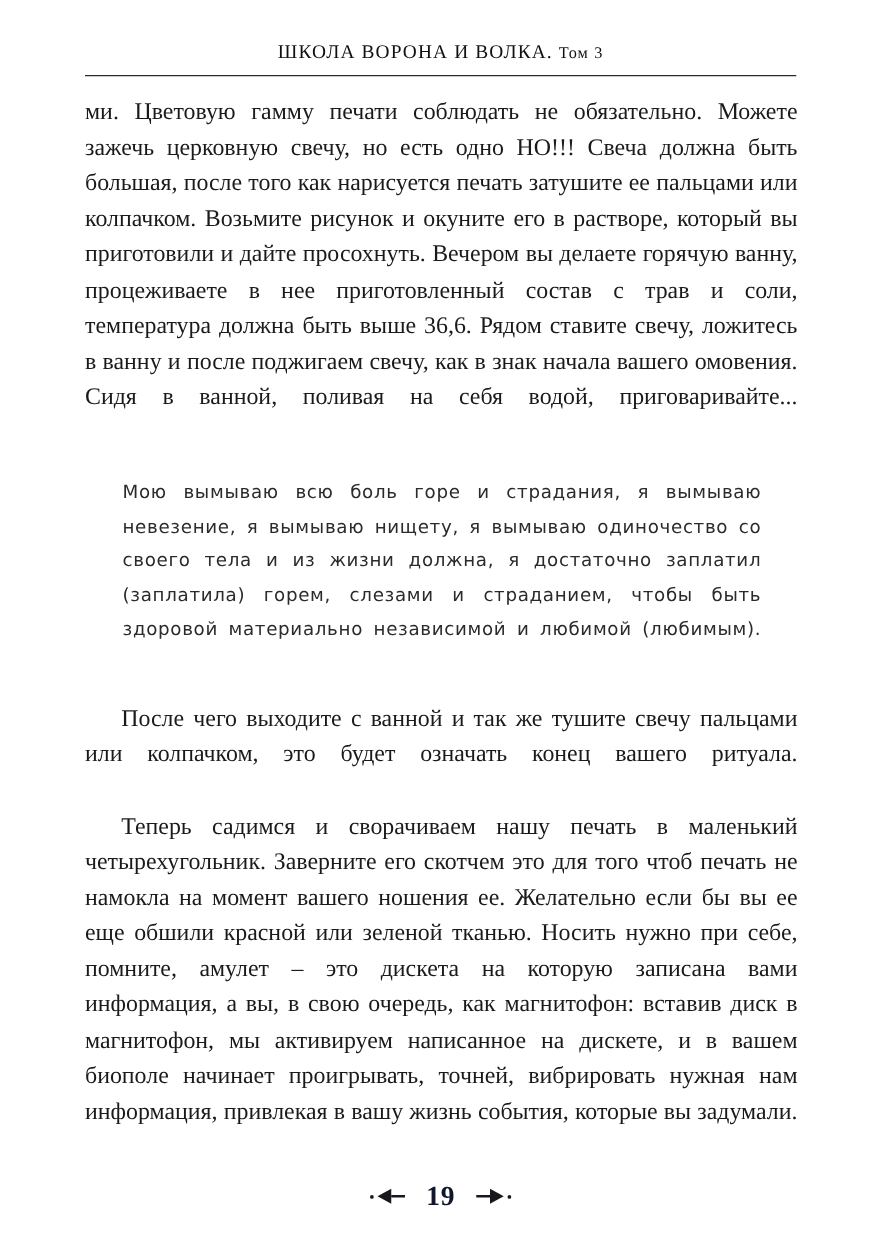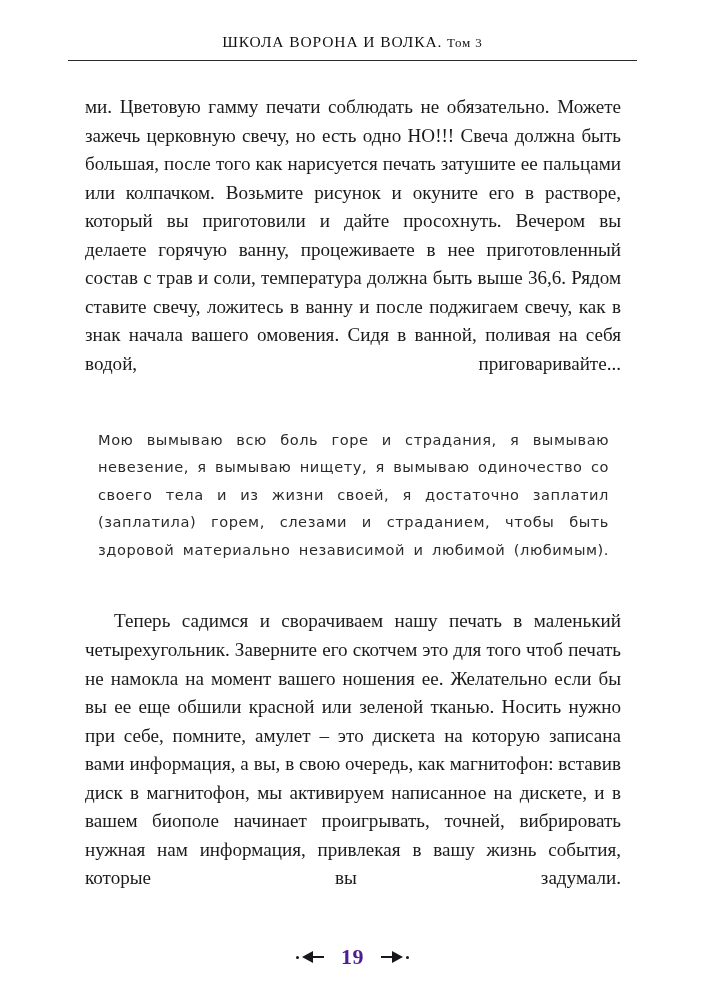--- a/index.html
+++ b/index.html
@@ -56,21 +56,21 @@
 
   
   .column {
     position: absolute;
     left: 68px;
     top: 76px;
     width: 570px;
   }
 
   p.body-par {
-    margin: 17px;
+    margin: 0;
     font-size: 19.1px;
     line-height: 28.55px;
     text-align: justify;
     text-indent: 29px;
     color: #1a1a1a;
     word-spacing: 0.1px;
     hyphens: manual;
   }
   p.body-par.no-indent {
     text-indent: 0;
@@ -110,21 +110,21 @@
     left: 0;
     top: 944px;
     width: 705px;
     text-align: center;
     white-space: nowrap;
   }
   .folio-number {
     font-family: "Liberation Serif", "DejaVu Serif", serif;
     font-size: 22px;
     font-weight: 700;
-    color: #4c1d95;
+    color: #0f172a;
     vertical-align: middle;
     letter-spacing: 0.5px;
     margin-top: 41px;
   }
   .ornament {
     display: inline-block;
     vertical-align: middle;
     width: 34px;
     height: 16px;
     position: relative;
@@ -179,23 +179,24 @@
     <span class="smallcaps-main">ШКОЛА ВОРОНА И ВОЛКА.</span>
     <span class="smallcaps-sub">Том 3</span>
   </div>
   <div class="head-rule"></div>
 
   <div class="column">
 
     <p class="body-par no-indent">ми. Цветовую гамму печати соблюдать не обязательно. Можете зажечь церковную свечу, но есть одно НО!!! Свеча должна быть большая, после того как нарисуется печать затушите ее пальцами или колпачком. Возьмите рисунок и окуните его в растворе, который вы приготовили и дайте просохнуть. Вечером вы делаете горячую ванну, процеживаете в нее приготовленный состав с трав и соли, температура должна быть выше 36,6. Рядом ставите свечу, ложитесь в ванну и после поджигаем свечу, как в знак начала вашего омовения. Сидя в ванной, поливая на себя водой, приговаривайте...</p>
 
     <div class="incantation">
-      <p>Мою вымываю всю боль горе и страдания, я вымываю невезение, я вымываю нищету, я вымываю одиночество со своего тела и из жизни своей, я достаточно заплатил (заплатила) горем, слезами и страданием, чтобы быть здоровой материально независимой и любимой (любимым).</p>
+      <p>Мою вымываю всю боль горе и страдания, я вымываю невезение, я вымываю нищету, я вымываю одиночество со своего тела и из жизни должна, я достаточно заплатил (заплатила) горем, слезами и страданием, чтобы быть здоровой материально независимой и любимой (любимым).</p>
     </div>
 
+    <p class="body-par">После чего выходите с ванной и так же тушите свечу пальцами или колпачком, это будет означать конец вашего ритуала.</p>
     <p class="body-par">Теперь садимся и сворачиваем нашу печать в маленький четырехугольник. Заверните его скотчем это для того чтоб печать не намокла на момент вашего ношения ее. Желательно если бы вы ее еще обшили красной или зеленой тканью. Носить нужно при себе, помните, амулет – это дискета на которую записана вами информация, а вы, в свою очередь, как магнитофон: вставив диск в магнитофон, мы активируем написанное на дискете, и в вашем биополе начинает проигрывать, точней, вибрировать нужная нам информация, привлекая в вашу жизнь события, которые вы задумали.</p>
 
   </div>
 
   <div class="folio">
     <span class="ornament left">
       <span class="dot"></span><span class="tri"></span><span class="bar"></span>
     </span>
     <span class="folio-number">19</span>
     <span class="ornament right">

